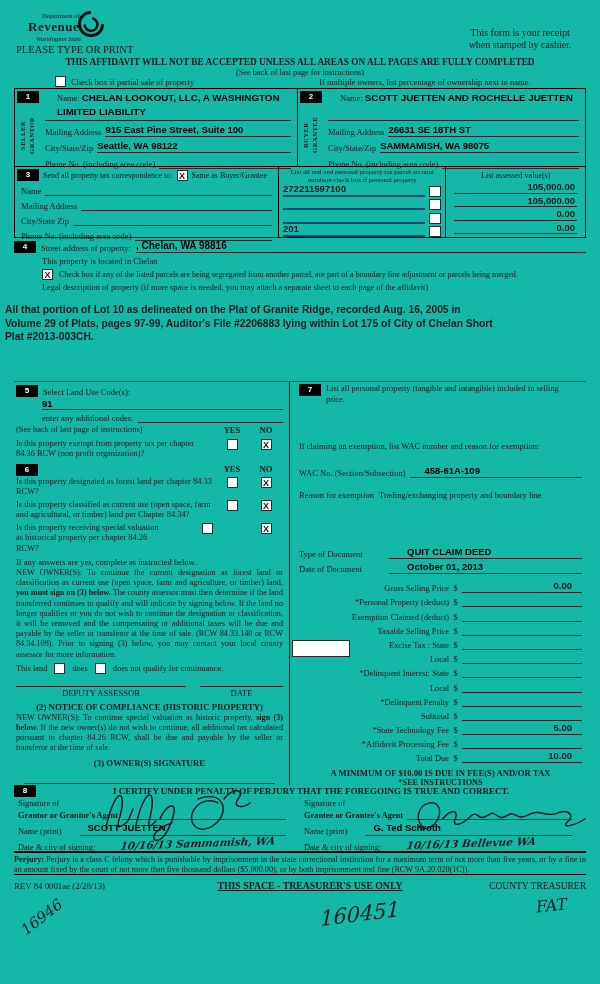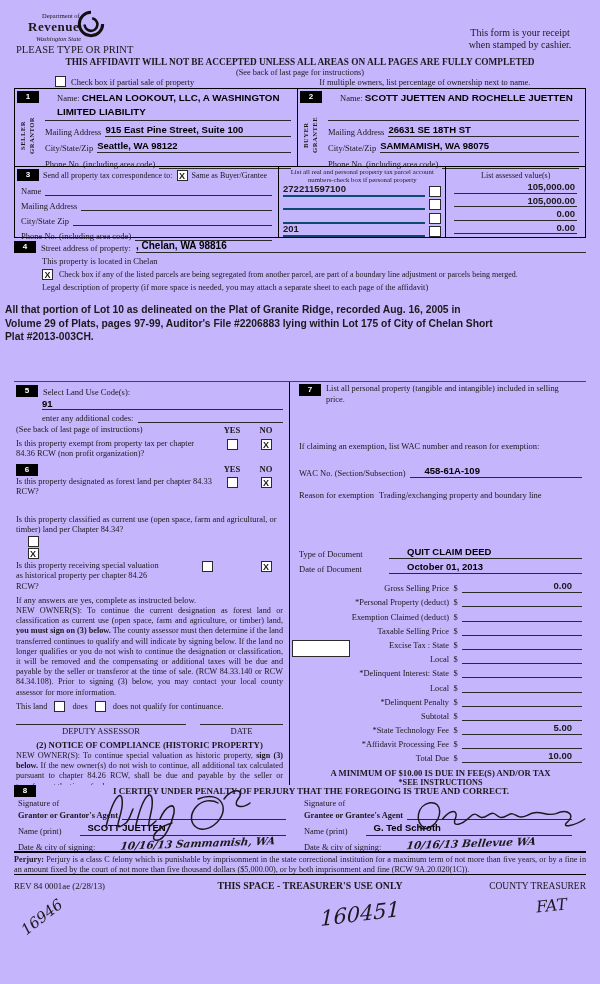--- a/index.html
+++ b/index.html
@@ -1,18 +1,18 @@
 <!DOCTYPE html>
 <html><head>
 <meta charset="utf-8">
 <style>
   * { margin:0; padding:0; box-sizing:border-box; }
   html,body { background:#e8e8e6; }
   body { width:600px; font-family:"Liberation Serif", serif; color:#1a1a1a; }
-  .page { position:relative; width:600px; height:984px; background:#c4b5fd; overflow:hidden; }
+  .page { position:relative; width:600px; height:984px; background:#14b8a6; overflow:hidden; }
 
   .lbl  { font-size:8.5px; }
   .val  { font-family:"Liberation Sans", sans-serif; font-weight:bold; font-size:9.5px; color:#000; }
   .ul   { border-bottom:1px solid #2a2a2a; }
   .b    { font-weight:bold; }
   .cb   { display:inline-block; width:11px; height:11px; border:1px solid #2a2a2a; background:#fff;
           font:bold 9px/11px "Liberation Sans", sans-serif; text-align:center; vertical-align:middle; flex:none; }
   .secno{ display:inline-block; background:#000; color:#fff; width:22px; height:12px; flex:none;
           font:bold 8px/12px "Liberation Sans", sans-serif; text-align:center; }
 
@@ -120,21 +120,21 @@
   .hw { display:inline-block; font-family:"DejaVu Serif", serif; font-style:italic; font-weight:bold;
         font-size:10.5px; transform:skewX(-10deg) rotate(-2deg); }
   .sigsvg { position:absolute; z-index:3; pointer-events:none; }
 
   
   .perjury { position:absolute; left:14px; top:851px; width:572px; border-top:2px solid #000; padding-top:2px;
              font-size:8.2px; line-height:10.3px; text-align:justify; }
   .footer { position:absolute; left:14px; top:874px; width:572px; border-top:1.4px solid #000; padding-top:5px;
             display:flex; align-items:baseline; }
   .f1 { width:170px; font-size:8.8px; }
-  .f2 { flex:1; text-align:center; font-size:9.8px; font-weight:bold; }
+  .f2 { flex:1; text-align:center; font-size:9.8px; font-weight:bold;text-decoration:underline; }
   .f3 { width:150px; text-align:right; font-size:9.5px; }
 
   
   .hwmark { position:absolute; font-family:"DejaVu Serif", serif; font-style:italic; color:#1b1b1b; }
   .hw-left   { left:18px;  top:908px; font-size:15px; transform:rotate(-38deg); }
   .hw-center { left:320px; top:902px; font-size:21px; transform:rotate(-7deg) skewX(-8deg); }
   .hw-right  { left:536px; top:896px; font-size:16px; transform:rotate(-6deg); }
 </style>
 </head>
 <body>
@@ -312,21 +312,21 @@
       <div class="yn" style="margin-top:4px;">
         <span class="qt"><span class="secno">6</span></span>
         <span class="cell">YES</span>
         <span class="cell">NO</span>
       </div>
       <div class="yn" style="margin-top:1px;">
         <span class="qt">Is this property designated as forest land per chapter 84.33 RCW?</span>
         <span class="cell"><span class="cb"></span></span>
         <span class="cell"><span class="cb">X</span></span>
       </div>
-      <div class="yn" style="margin-top:17px;flex-direction:column;">
+      <div class="yn" style="margin-top:2px;">
         <span class="qt">Is this property classified as current use (open space, farm and agricultural, or timber) land per Chapter 84.34?</span>
         <span class="cell"><span class="cb"></span></span>
         <span class="cell"><span class="cb">X</span></span>
       </div>
       <div class="yn" style="margin-top:2px;gap:25px;">
         <span class="qt">Is this property receiving special valuation as historical property per chapter 84.26 RCW?</span>
         <span class="cell"><span class="cb"></span></span>
         <span class="cell"><span class="cb">X</span></span>
       </div>
       <div class="lbl" style="margin-top:3px;">If any answers are yes, complete as instructed below.</div>

